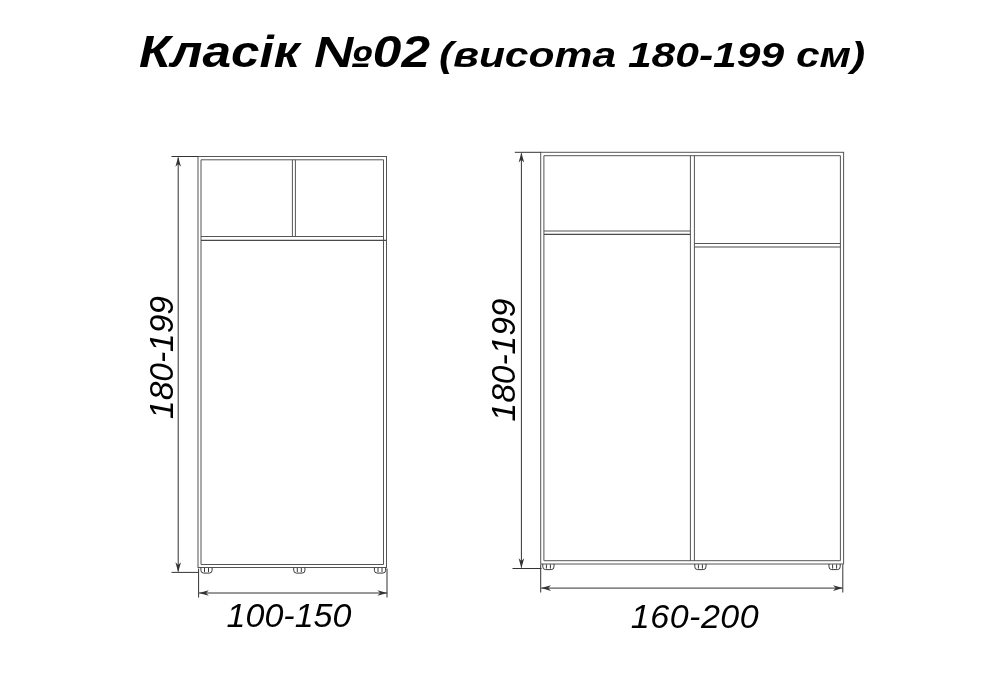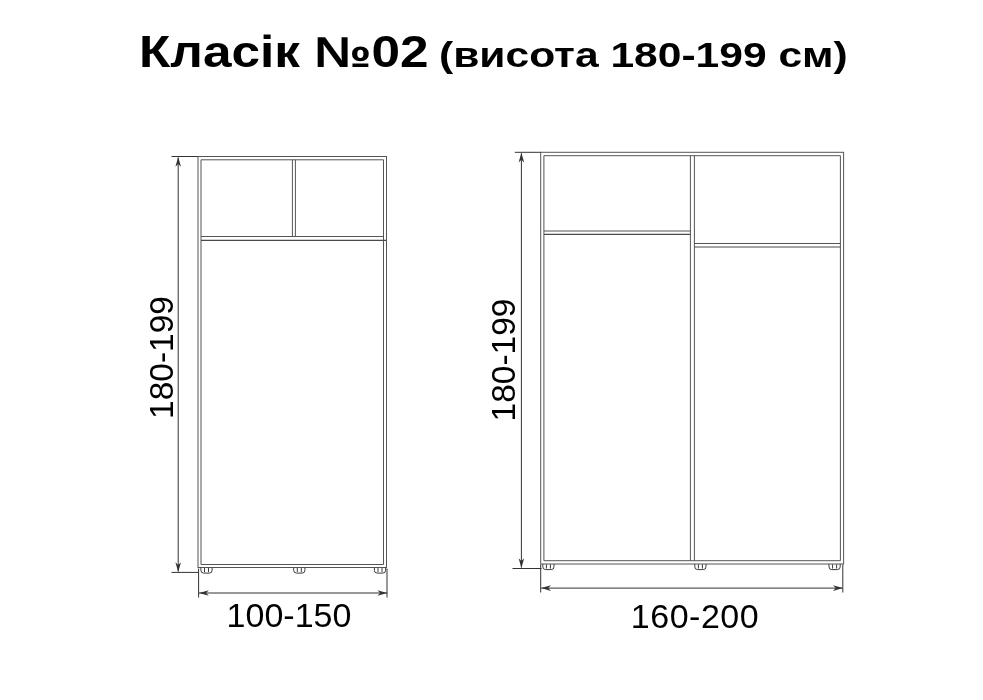--- a/index.html
+++ b/index.html
@@ -1,16 +1,16 @@
 <!DOCTYPE html>
 <html><head>
 <meta charset="utf-8">
 <style>
   html,body{margin:0;padding:0;background:#ffffff;}
-  .page{width:870px;height:700px;position:relative;background:#fff;overflow:hidden;}
+  .page{width:870px;height:700px;position:relative;background:#fff;overflow:hidden;font-style:italic;}
   svg{display:block;}
   text{font-family:"Liberation Sans", sans-serif;fill:#000;}
 </style>
 </head>
 <body>
 <div class="page">
 <svg width="983" height="700" viewBox="0 0 983 700" fill="none">
 
   <rect x="0" y="0" width="983" height="700" fill="#ffffff"></rect>
 

